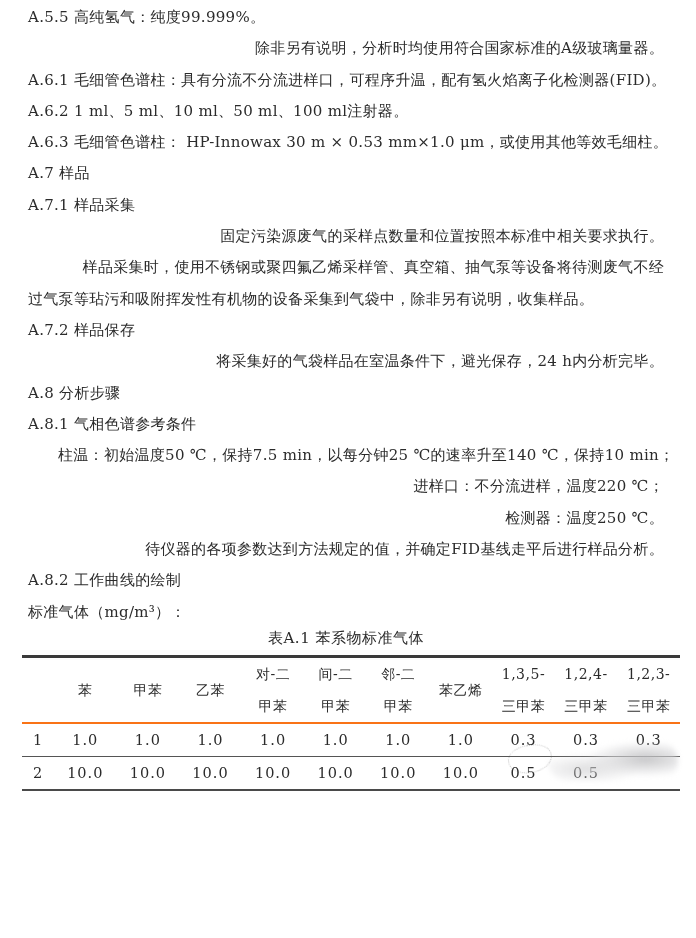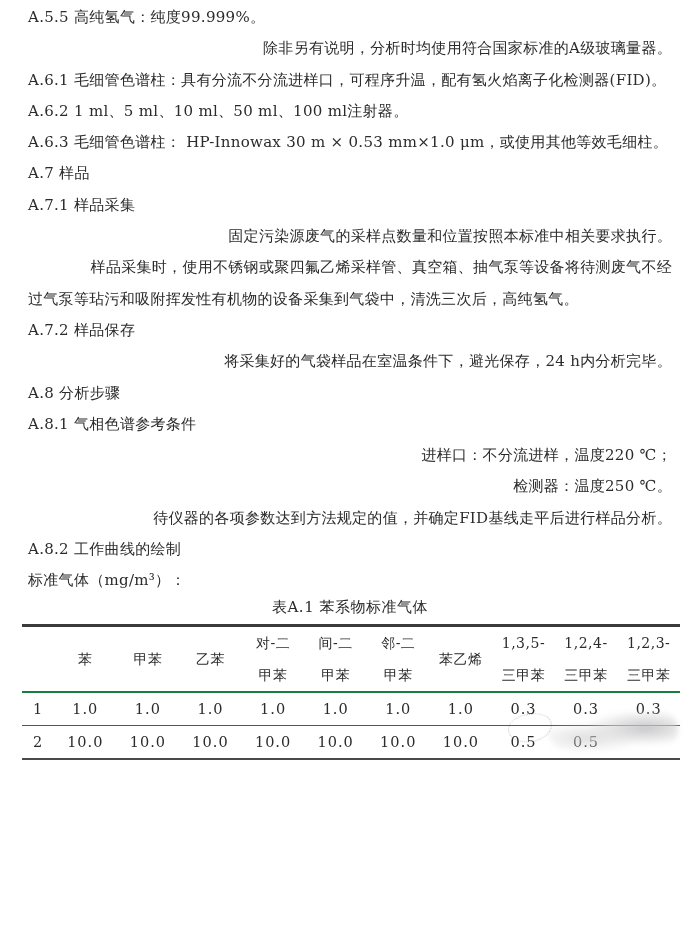--- a/index.html
+++ b/index.html
@@ -5,21 +5,21 @@
   html,body{margin:0;padding:0;}
   body{
     width:696px;height:938px;
     background:#ffffff;
     font-family:"DejaVu Serif","Liberation Serif",serif;
     color:#2b2b2b;
     overflow:hidden;
     position:relative;
   }
   .doc{
-    padding:2px 24px 0 28px;
+    padding:2px 32px 0 28px;
     font-size:15px;
   }
   .line{
     height:31.3px;
     line-height:31.3px;
     white-space:nowrap;
     letter-spacing:0.3px;
   }
   .line.indent{padding-left:2em;text-align:right;}
   .table-title{
@@ -45,21 +45,21 @@
     border-bottom:2.5px solid #4a4a4a;
   }
   table.std col.num{width:32px;}
   table.std thead th{
     font-weight:normal;
     white-space:pre-line;
     line-height:32px;
     height:62px;
     vertical-align:middle;
     padding:0;
-    border-bottom:2px solid #15803d;
+    border-bottom:2px solid #f97316;
     letter-spacing:0.5px;
   }
   table.std tbody td{
     text-align:center;
     height:32px;
     padding:0;
     font-size:14.5px;
     letter-spacing:1px;
   }
   table.std tbody tr:first-child td{
@@ -101,25 +101,26 @@
   <div>
       <div class="line">A.5.5 高纯氢气：纯度99.999%。</div>
       <div class="line indent">除非另有说明，分析时均使用符合国家标准的A级玻璃量器。</div>
       <div class="line">A.6.1 毛细管色谱柱：具有分流不分流进样口，可程序升温，配有氢火焰离子化检测器(FID)。</div>
       <div class="line">A.6.2 1 ml、5 ml、10 ml、50 ml、100 ml注射器。</div>
       <div class="line">A.6.3 毛细管色谱柱：  HP-Innowax 30 m × 0.53 mm×1.0 μm，或使用其他等效毛细柱。</div>
       <div class="line">A.7 样品</div>
       <div class="line">A.7.1 样品采集</div>
       <div class="line indent">固定污染源废气的采样点数量和位置按照本标准中相关要求执行。</div>
       <div class="line indent">样品采集时，使用不锈钢或聚四氟乙烯采样管、真空箱、抽气泵等设备将待测废气不经</div>
-      <div class="line">过气泵等玷污和吸附挥发性有机物的设备采集到气袋中，清洗三次后，高纯氢气。</div>
+      <div class="line">过气泵等玷污和吸附挥发性有机物的设备采集到气袋中，除非另有说明，收集样品。</div>
       <div class="line">A.7.2 样品保存</div>
       <div class="line indent">将采集好的气袋样品在室温条件下，避光保存，24 h内分析完毕。</div>
       <div class="line">A.8 分析步骤</div>
       <div class="line">A.8.1 气相色谱参考条件</div>
+      <div class="line indent">柱温：初始温度50 ℃，保持7.5 min，以每分钟25 ℃的速率升至140 ℃，保持10 min；</div>
       <div class="line indent">进样口：不分流进样，温度220 ℃；</div>
       <div class="line indent">检测器：温度250 ℃。</div>
       <div class="line indent">待仪器的各项参数达到方法规定的值，并确定FID基线走平后进行样品分析。</div>
       <div class="line">A.8.2 工作曲线的绘制</div>
       <div class="line">标准气体（mg/m³）：</div>
     </div>
 
   <div class="table-title">表A.1 苯系物标准气体</div>
 
   <div class="std-table-wrap">

